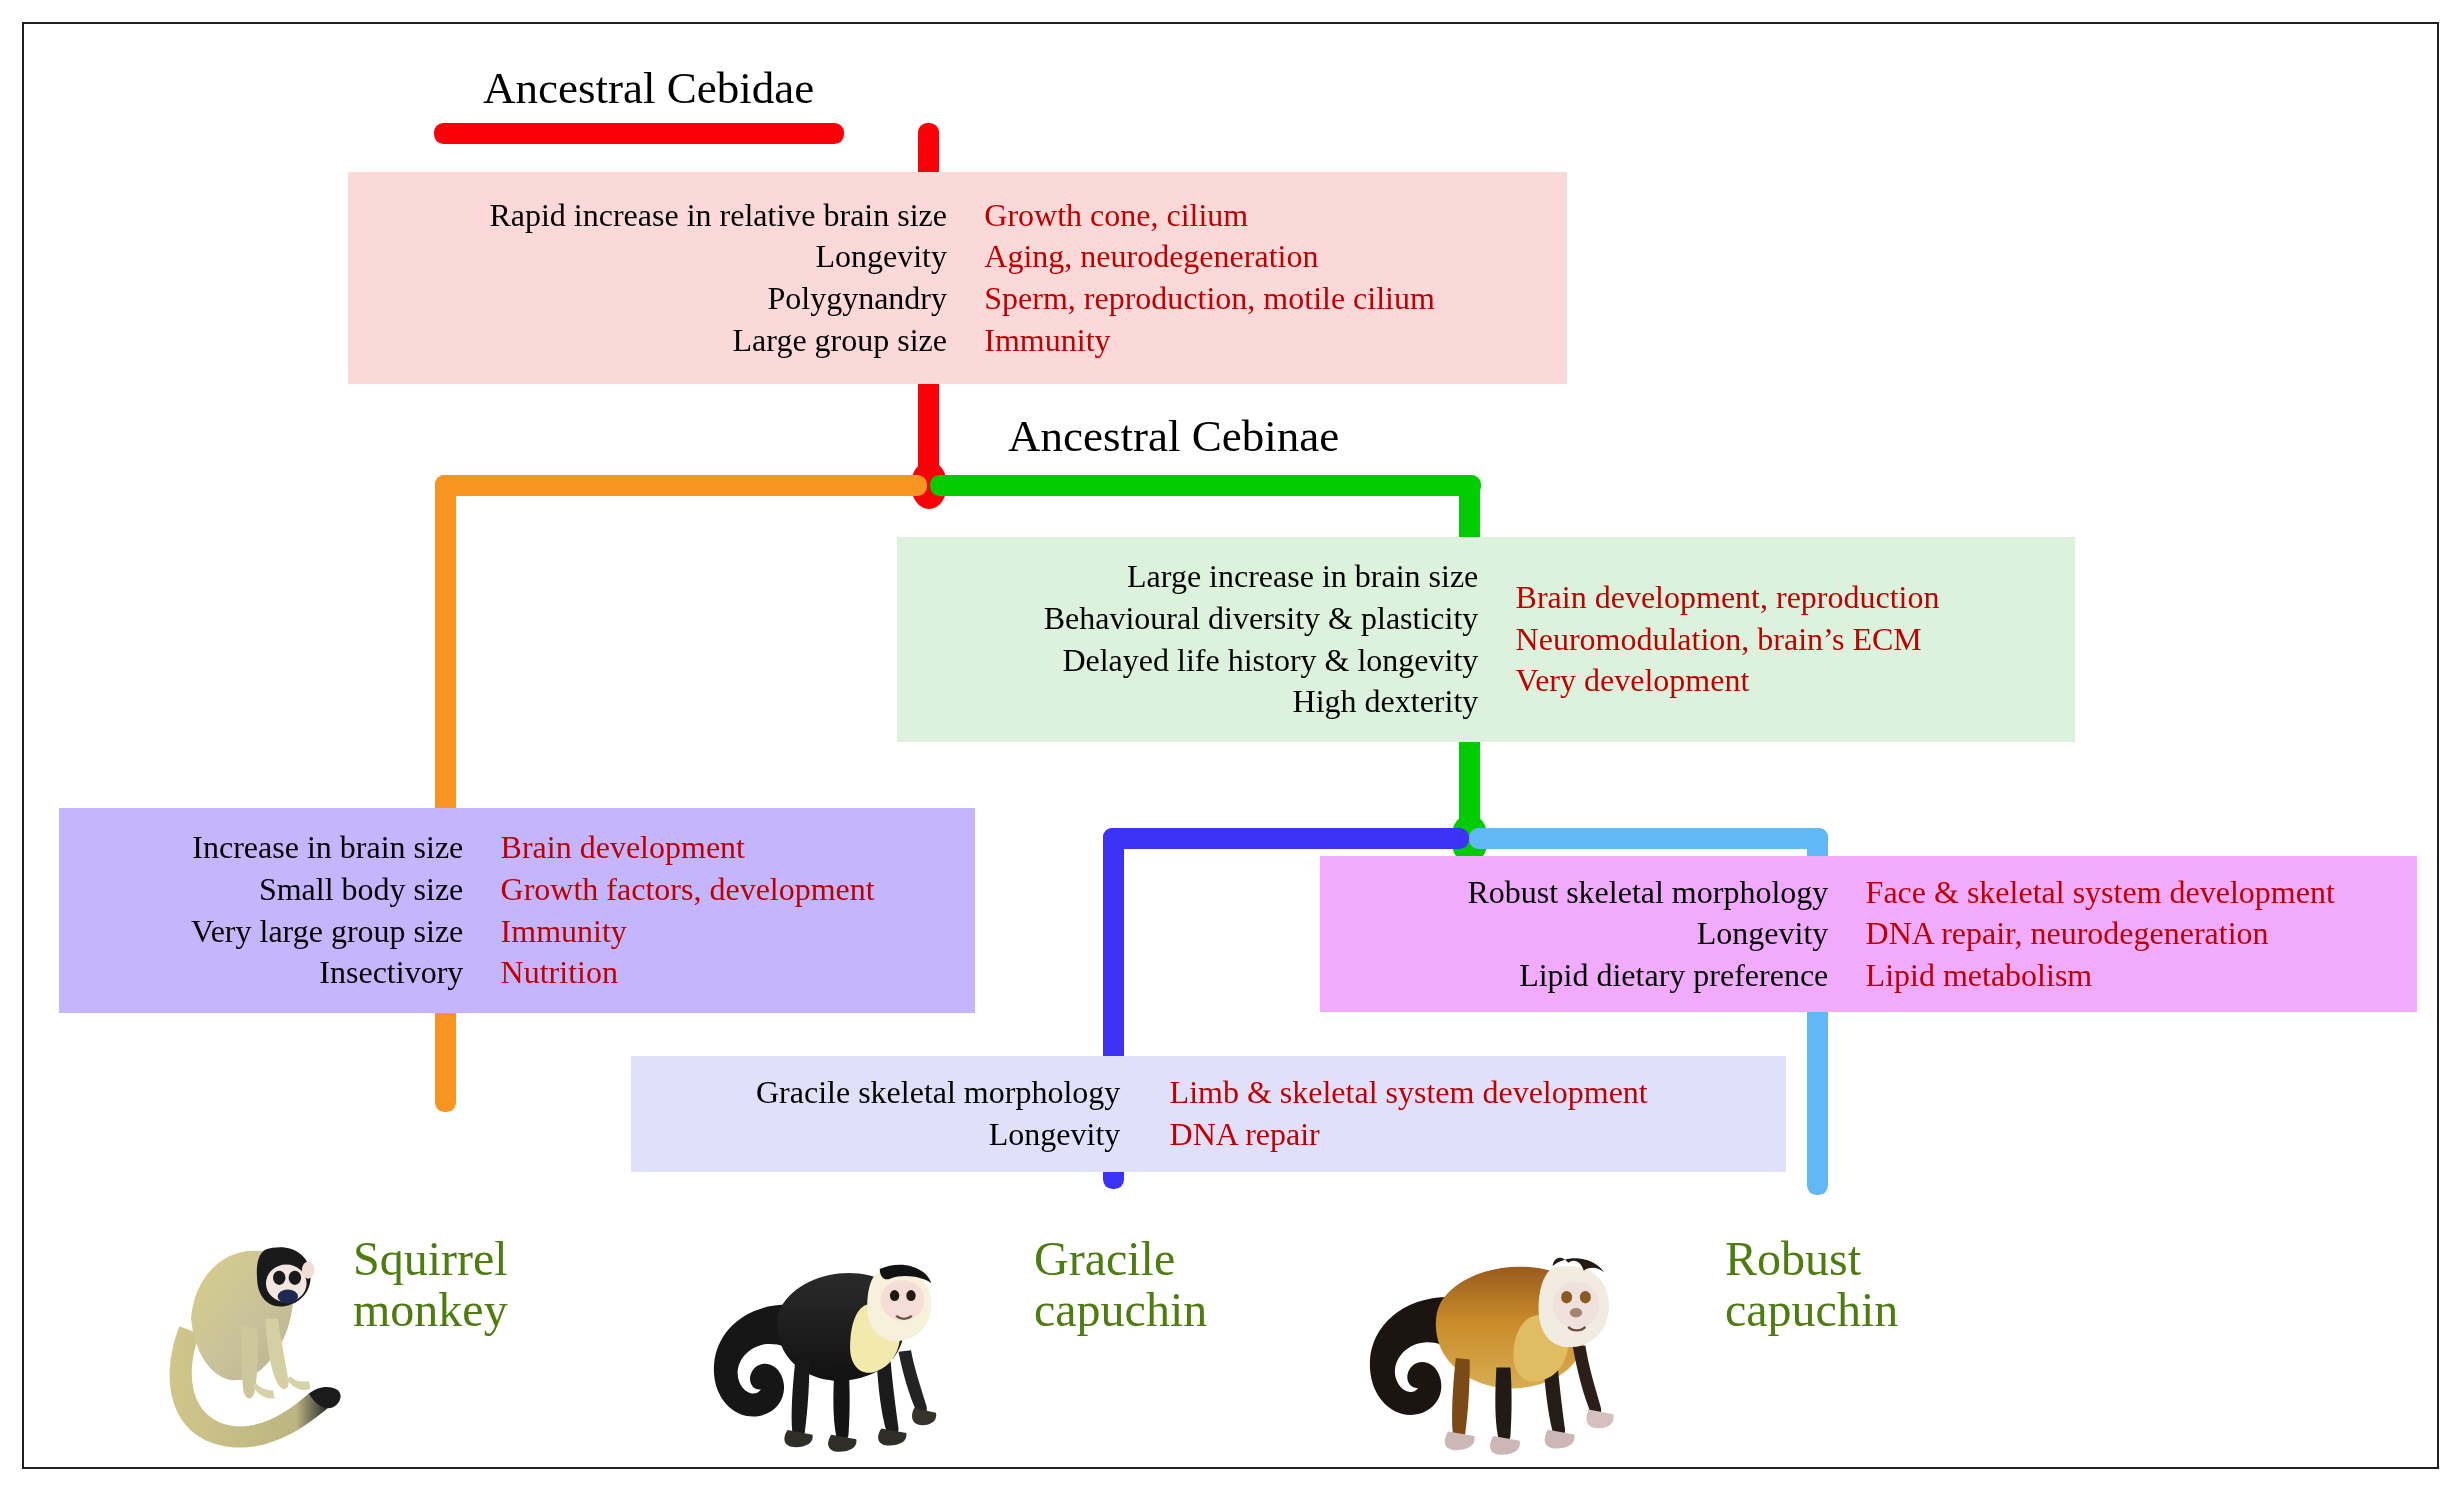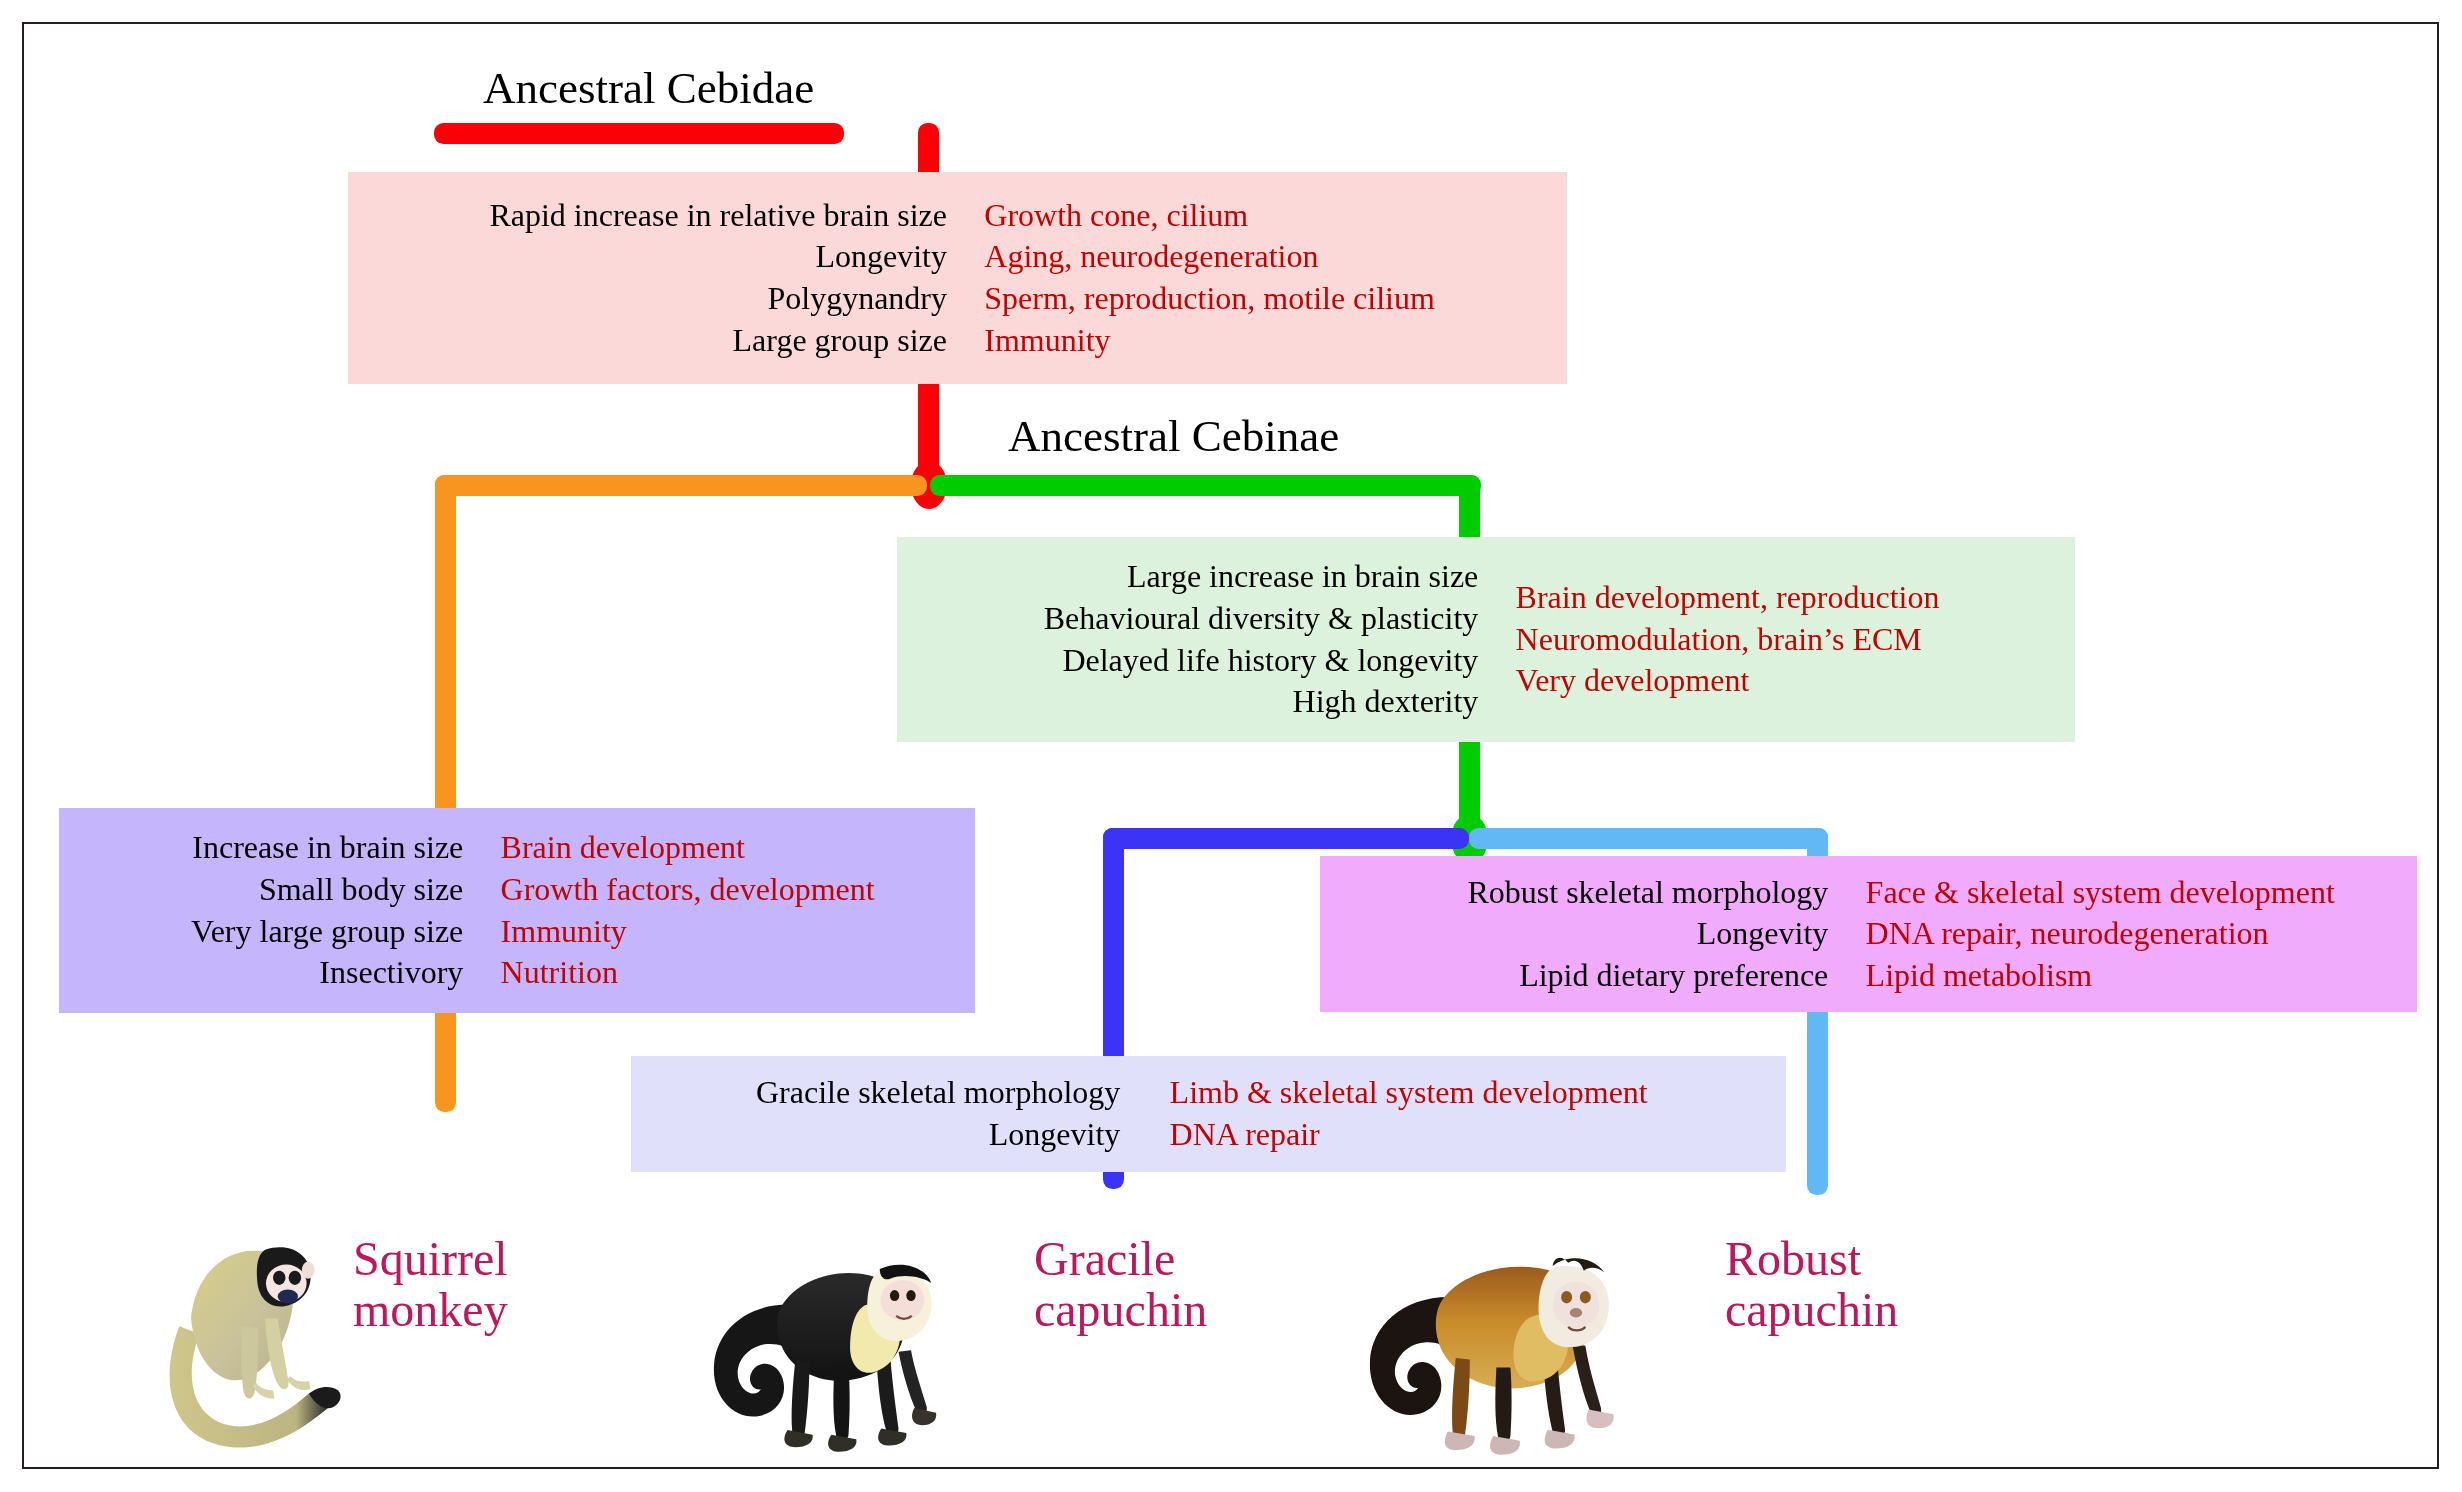--- a/index.html
+++ b/index.html
@@ -25,21 +25,21 @@
   
   .tbox{position:absolute;box-sizing:border-box;display:flex;align-items:stretch;}
   .tcol{display:flex;flex-direction:column;justify-content:center;}
   .tcol.left{text-align:right;padding:11px 17px 11px 20.3px;}
   .tcol.right{text-align:left;padding:11px 20.3px 11px 20.3px;}
   .tline{font-size:32px;line-height:1.30;color:#000000;white-space:nowrap;
       font-family:"Liberation Serif","DejaVu Serif",serif;}
   .tline.red{color:#C00000;}
 
   
-  .taxon-label{position:absolute;white-space:pre-line;color:#be185d;
+  .taxon-label{position:absolute;white-space:pre-line;color:#4d7c0f;
       font-size:48px;line-height:1.07;font-family:"Liberation Serif","DejaVu Serif",serif;}
 
   
   .monkey{position:absolute;}
 </style>
 </head>
 <body>
 
 <div id="stage">
   <div id="frame"></div>

